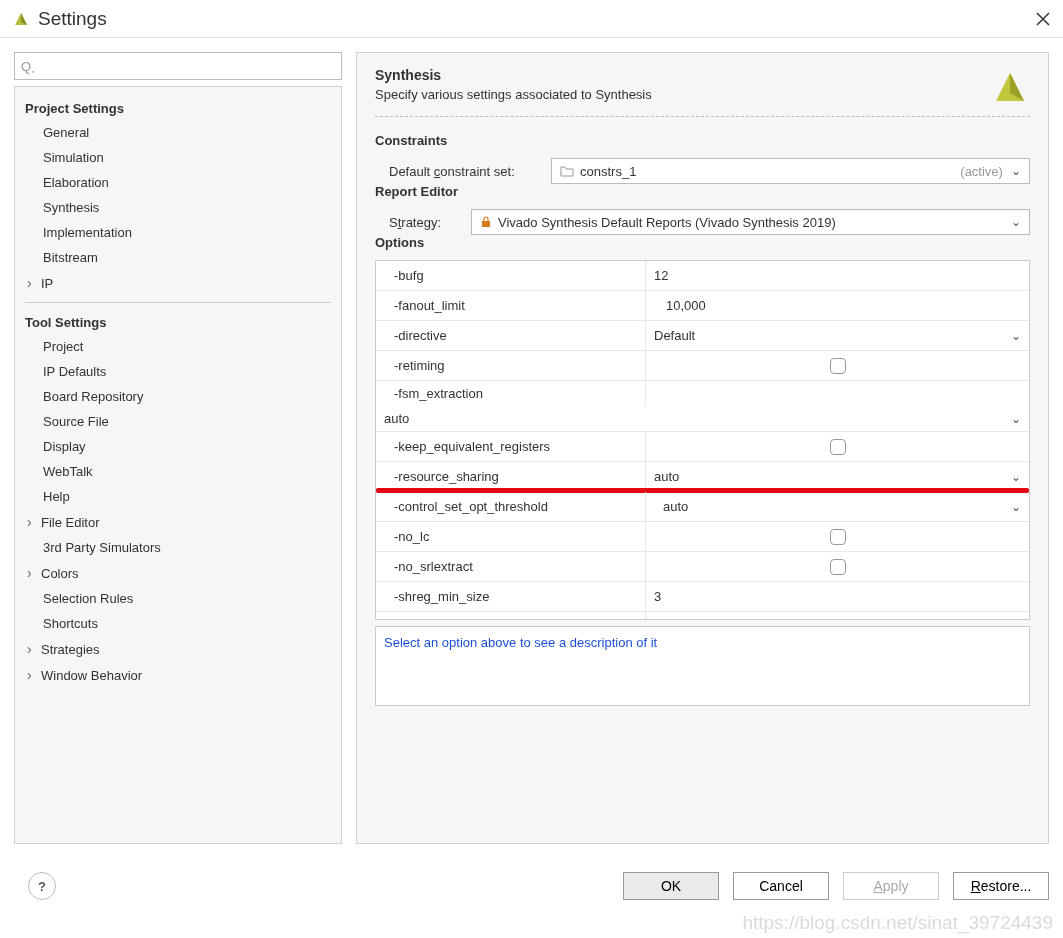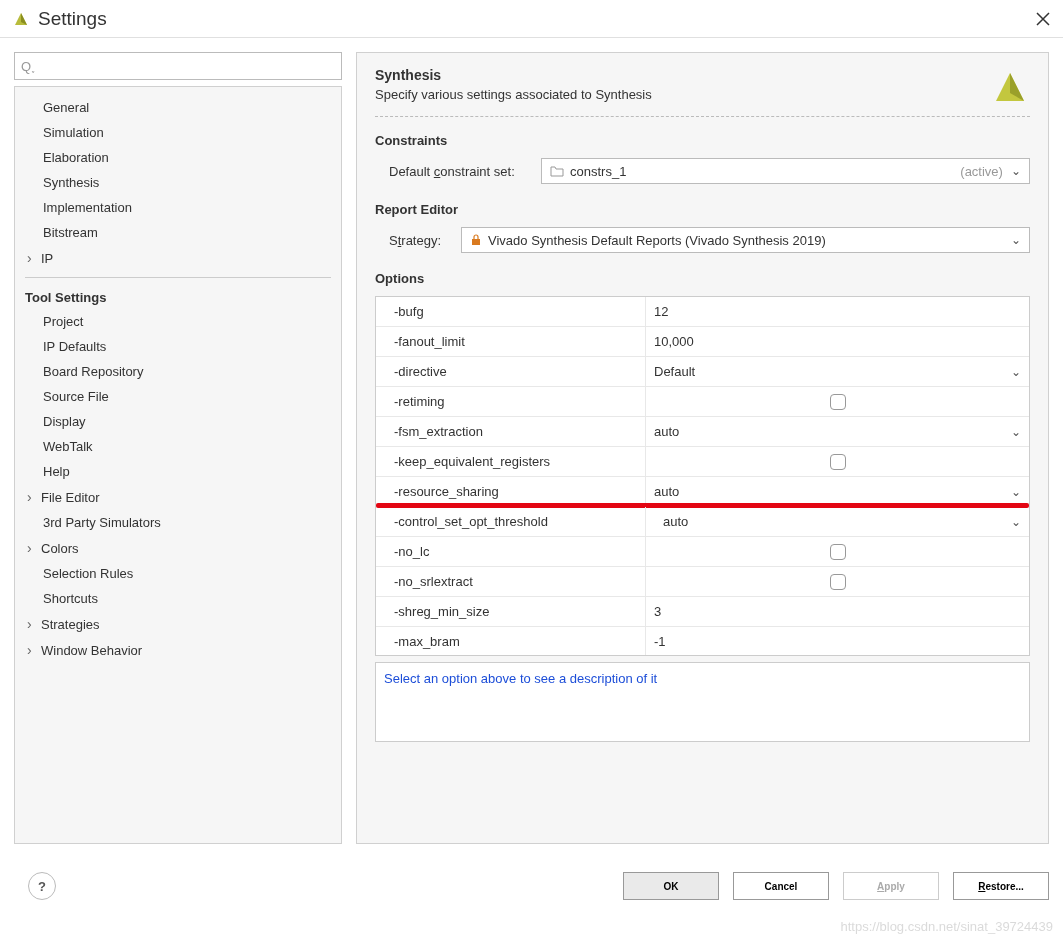--- a/index.html
+++ b/index.html
@@ -19,44 +19,44 @@
 .tree-item.expandable::before { content: '›'; display: inline-block; width: 14px; color: #666; font-size: 14px; }
 .divider { height: 1px; background: #ccc; margin: 6px 10px; }
 .main-panel { flex: 1; border: 1px solid #d0d0d0; background: #f6f6f6; padding: 14px 18px; display: flex; flex-direction: column; position: relative; }
 .main-header-row { display: flex; align-items: flex-start; }
 .main-header-text { flex: 1; }
 .main-title { font-weight: bold; font-size: 14px; margin-bottom: 4px; }
 .main-sub { font-size: 13px; color: #333; margin-bottom: 8px; }
 .header-logo { width: 40px; height: 40px; }
 .dashed-hr { border: none; border-top: 1px dashed #bbb; margin: 6px 0 16px; }
 .section-title { font-weight: bold; font-size: 13px; margin-bottom: 10px; }
-.form-row { display: flex; align-items: center; margin-bottom: 18px; padding-left: 14px; gap: 2px; }
+.form-row { display: flex; align-items: center; padding-left: 14px; gap: 12px; }
 .form-label { width: 150px; font-size: 13px; }
 .combo { flex: 1; border: 1px solid #bbb; background: #fff; height: 26px; display: flex; align-items: center; padding: 0 8px; position: relative; }
 .combo .folder-icon { width: 14px; height: 12px; margin-right: 6px; }
 .combo .lock-icon { width: 12px; height: 12px; margin-right: 6px; }
 .combo .val { flex: 1; font-size: 13px; }
 .combo .status { color: #999; font-size: 13px; }
 .combo .chev { color: #555; font-size: 12px; }
 .options-wrap { flex: 1; display: flex; flex-direction: column; min-height: 0; }
 .options-scroll { border: 1px solid #ccc; background: #fff; overflow-y: scroll; height: 360px; }
 .opt-row { display: flex; border-bottom: 1px solid #e8e8e8; min-height: 30px; align-items: stretch; }
 .opt-name { width: 270px; padding: 5px 8px 5px 18px; border-right: 1px solid #e8e8e8; font-size: 13px; display: flex; align-items: center; }
 .opt-val { flex: 1; padding: 5px 8px; font-size: 13px; display: flex; align-items: center; position: relative; }
 .opt-val .chev { position: absolute; right: 8px; color: #555; font-size: 12px; }
 .opt-val.center { justify-content: center; }
 .checkbox { width: 16px; height: 16px; border: 1px solid #999; border-radius: 4px; background: #fff; }
 .highlight-underline { position: absolute; height: 5px; background: #e30613; border-radius: 2px; }
 .desc-box { border: 1px solid #ccc; background: #fff; height: 80px; padding: 8px; color: #1d4ed8; font-size: 13px; margin-top: 6px; }
 .button-row { display: flex; justify-content: flex-end; gap: 14px; padding: 14px 14px 0; align-items: center; }
 .help-btn { width: 28px; height: 28px; border: 1px solid #bbb; border-radius: 50%; background: #fff; display: flex; align-items: center; justify-content: center; font-weight: bold; color: #555; margin-right: auto; cursor: pointer; margin-left: 14px; }
-.btn { min-width: 96px; height: 28px; border: 1px solid #999; background: #fff; font-size: 10px; cursor: pointer; padding: 0 12px; font-weight: bold; }
+.btn { min-width: 96px; height: 28px; border: 1px solid #999; background: #fff; font-size: 14px; cursor: pointer; padding: 0 12px; }
 .btn.default { background: #eaeaea; }
 .btn.disabled { color: #aaa; border-color: #ccc; }
-.watermark { position: absolute; bottom: 4px; right: 10px; color: rgba(150,150,150,0.35); font-size: 13px; }
+.watermark { position: absolute; bottom: 4px; right: 10px; color: rgba(150,150,150,0.35); font-size: 19px; }
 .underline-char { text-decoration: underline; }
 </style>
 </head>
 <body>
 
 <div class="titlebar">
   <svg class="logo" viewBox="0 0 24 24">
       <path d="M4 20 L12 4 L20 20 Z" fill="#b8bc3c"></path>
       <path d="M12 4 L20 20 L12 16 Z" fill="#8a8e20"></path>
     </svg>
@@ -67,20 +67,21 @@
 </div>
 
 <div class="content">
 
   <div class="sidebar">
     <div class="search-box">
       <span style="color:#999;margin-right:4px;">Q˯</span>
       <input type="text" placeholder="" style="">
     </div>
     <div class="sidebar-panel">
+      <div class="section-header">Project Settings</div>
       <div id="project-items">
           <div class="tree-item">General</div>
           <div class="tree-item">Simulation</div>
           <div class="tree-item">Elaboration</div>
           <div class="tree-item">Synthesis</div>
           <div class="tree-item">Implementation</div>
           <div class="tree-item">Bitstream</div>
           <div class="tree-item expandable">IP</div>
         </div>
       <div class="divider"></div>
@@ -145,40 +146,40 @@
 
     <div class="section-title">Options</div>
     <div class="options-wrap">
       <div class="options-scroll" id="options-table">
           <div class="opt-row" style="position: relative;">
             <div class="opt-name">-bufg</div>
             <div class="opt-val">
               <span>12</span>
             </div>
           </div>
-          <div class="opt-row" style="position: relative;">
+          <div class="opt-row" style="position: relative; gap: 12px;">
             <div class="opt-name">-fanout_limit</div>
             <div class="opt-val">
               <span>10,000</span>
             </div>
           </div>
           <div class="opt-row" style="position: relative;">
             <div class="opt-name">-directive</div>
             <div class="opt-val">
               <span>Default</span>
               <span class="chev">⌄</span>
             </div>
           </div>
           <div class="opt-row" style="position: relative;">
             <div class="opt-name">-retiming</div>
             <div class="opt-val center">
               <div class="checkbox"></div>
             </div>
           </div>
-          <div class="opt-row" style="position: relative;">
+          <div class="opt-row" style="position: relative; flex-direction: column;">
             <div class="opt-name">-fsm_extraction</div>
             <div class="opt-val">
               <span>auto</span>
               <span class="chev">⌄</span>
             </div>
           </div>
           <div class="opt-row" style="position: relative;">
             <div class="opt-name">-keep_equivalent_registers</div>
             <div class="opt-val center">
               <div class="checkbox"></div>

